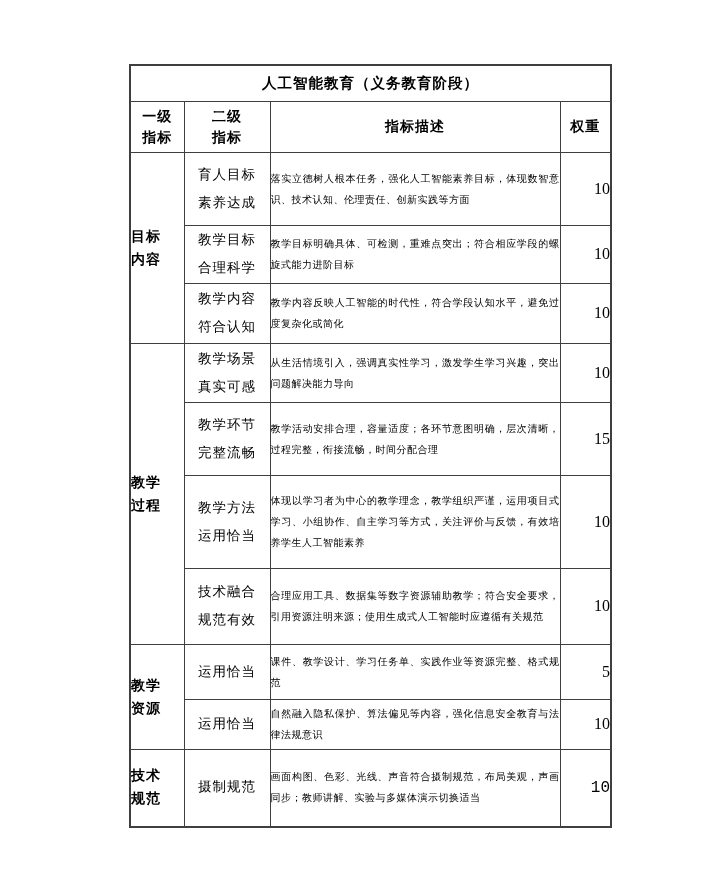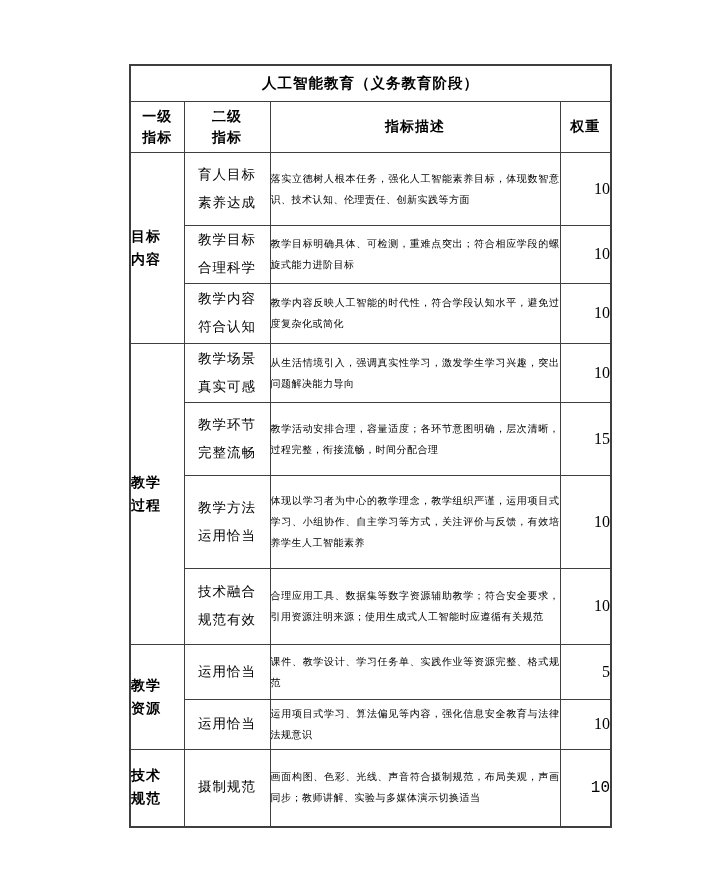--- a/index.html
+++ b/index.html
@@ -151,21 +151,21 @@
         </tr>
         <tr style="height: 55px;">
           <td class="level1" rowspan="2">教学
 资源</td>
           <td class="level2">运用恰当</td>
           <td class="desc">课件、教学设计、学习任务单、实践作业等资源完整、格式规范</td>
           <td class="weight">5</td>
         </tr>
         <tr style="height: 50px;">
           <td class="level2">运用恰当</td>
-          <td class="desc">运用项目式学习、算法偏见等内容，强化信息安全教育与法律法规意识</td>
+          <td class="desc">自然融入隐私保护、算法偏见等内容，强化信息安全教育与法律法规意识</td>
           <td class="weight">10</td>
         </tr>
         <tr style="height: 78px; font-family: Liberation Mono, monospace;">
           <td class="level1" rowspan="1">技术
 规范</td>
           <td class="level2">摄制规范</td>
           <td class="desc">画面构图、色彩、光线、声音符合摄制规范，布局美观，声画同步；教师讲解、实验与多媒体演示切换适当</td>
           <td class="weight">10</td>
         </tr>
       </tbody>

